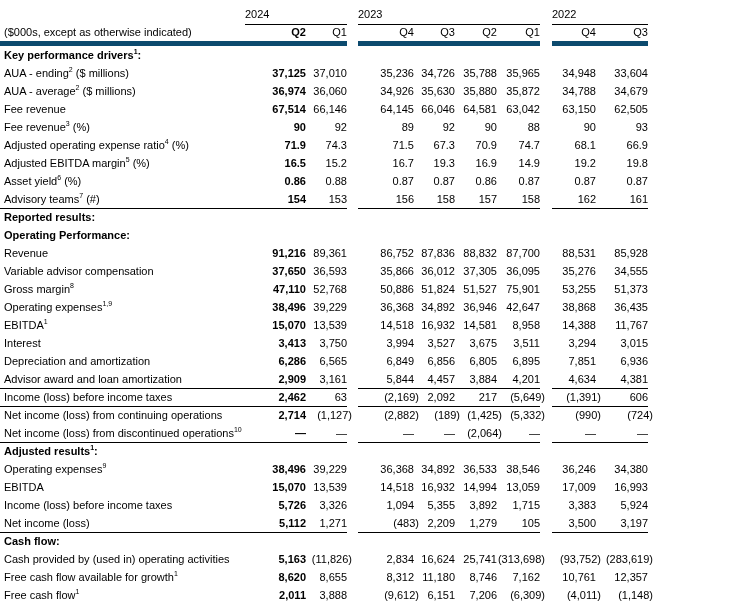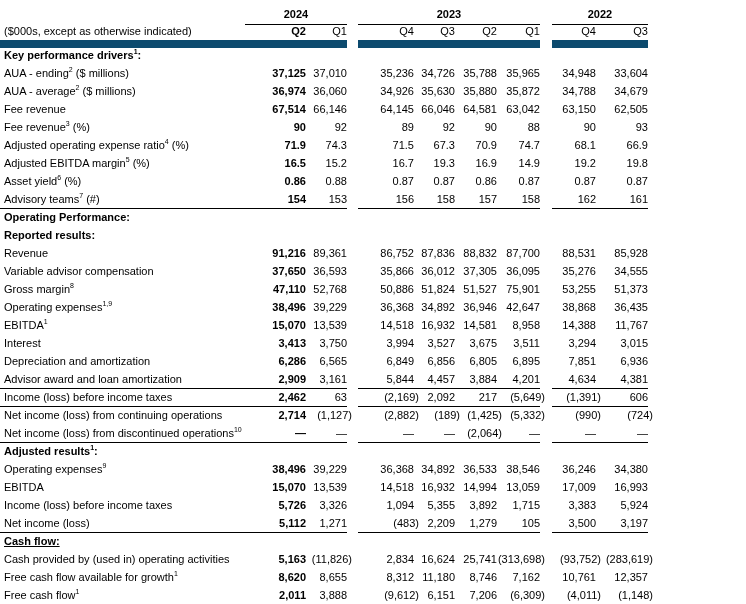--- a/index.html
+++ b/index.html
@@ -16,25 +16,25 @@
   }
   .hrow{height:21px;}
   .cell{box-sizing:border-box;min-width:0;}
   .lab{line-height:18px;white-space:nowrap;padding-left:4px;overflow:visible;}
   .num{display:flex;justify-content:flex-end;align-items:center;white-space:nowrap;}
   .num>span{flex:0 0 auto;}
   .num>span.ov{margin-right:-5px;}
   .b, .b>span{font-weight:bold;}
   .sec{font-weight:bold;}
   sup{font-size:7px;vertical-align:super;line-height:0;}
-  .ys{border-bottom:1px solid #000;text-align:center;line-height:20px;font-weight:bold;}
+  .ys{border-bottom:1px solid #000;text-align:left;line-height:20px;font-weight:normal;}
   .q{align-items:flex-end;padding-bottom:3px;}
   .units{display:flex;align-items:flex-end;padding-bottom:3px;padding-left:4px;white-space:nowrap;}
   .r1>.seg{border-bottom:1px solid #000;}
-  .r2>.seg{border-bottom:8px solid #0c4a6e;}
+  .r2>.seg{border-bottom:5px solid #0c4a6e;}
 </style>
 </head>
 <body>
 
 <div class="page">
   <div id="grid">
       <div class="row hrow">
         <div class="cell"></div>
         <div class="cell ys" style="grid-column: 2 / 4;">2024</div>
         <div class="cell ys" style="grid-column: 5 / 9;">2023</div>
@@ -307,24 +307,24 @@
         <div class="cell gap"></div>
         <div class="cell num seg">
           <span>162</span>
         </div>
         <div class="cell num seg">
           <span>161</span>
         </div>
         <div class="cell fill"></div>
       </div>
       <div class="row">
+        <div class="cell lab sec" style="grid-column: 1 / -1;"><span>Reported results:</span></div>
+      </div>
+      <div class="row">
         <div class="cell lab sec" style="grid-column: 1 / -1;"><span>Operating Performance:</span></div>
-      </div>
-      <div class="row">
-        <div class="cell lab sec" style="grid-column: 1 / -1;"><span>Reported results:</span></div>
       </div>
       <div class="row">
         <div class="cell lab seg"><span>Revenue</span></div>
         <div class="cell num seg b">
           <span>91,216</span>
         </div>
         <div class="cell num seg">
           <span>89,361</span>
         </div>
         <div class="cell gap"></div>
@@ -766,21 +766,21 @@
         <div class="cell gap"></div>
         <div class="cell num seg">
           <span>3,500</span>
         </div>
         <div class="cell num seg">
           <span>3,197</span>
         </div>
         <div class="cell fill"></div>
       </div>
       <div class="row">
-        <div class="cell lab sec" style="grid-column: 1 / -1; text-decoration: underline;"><span>Cash flow:</span></div>
+        <div class="cell lab sec" style="grid-column: 1 / -1;"><span>Cash flow:</span></div>
       </div>
       <div class="row">
         <div class="cell lab seg"><span>Cash provided by (used in) operating activities</span></div>
         <div class="cell num seg b">
           <span>5,163</span>
         </div>
         <div class="cell num seg">
           <span class="ov">(11,826)</span>
         </div>
         <div class="cell gap"></div>

